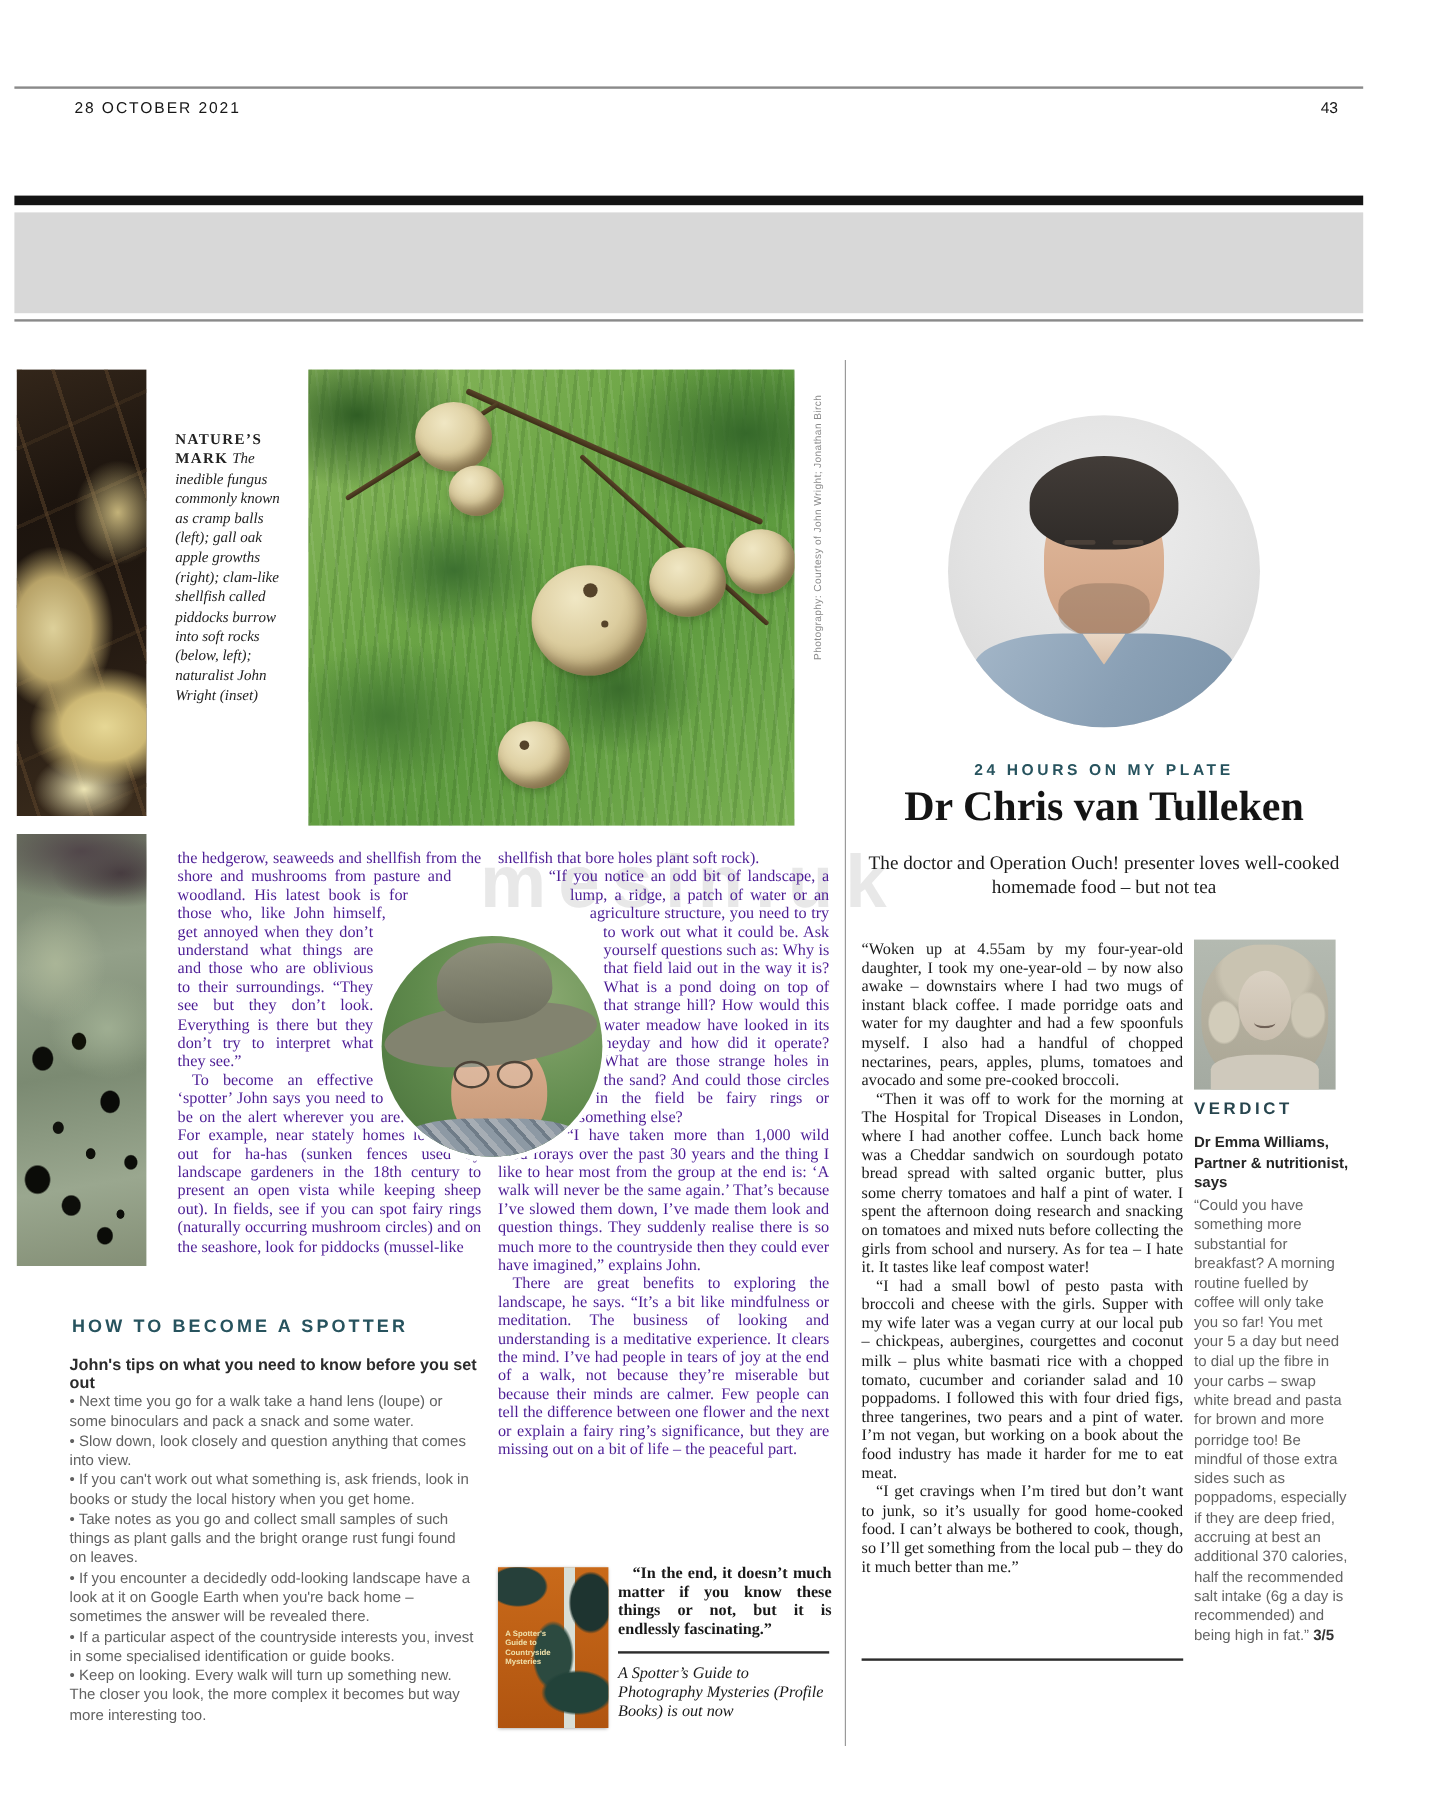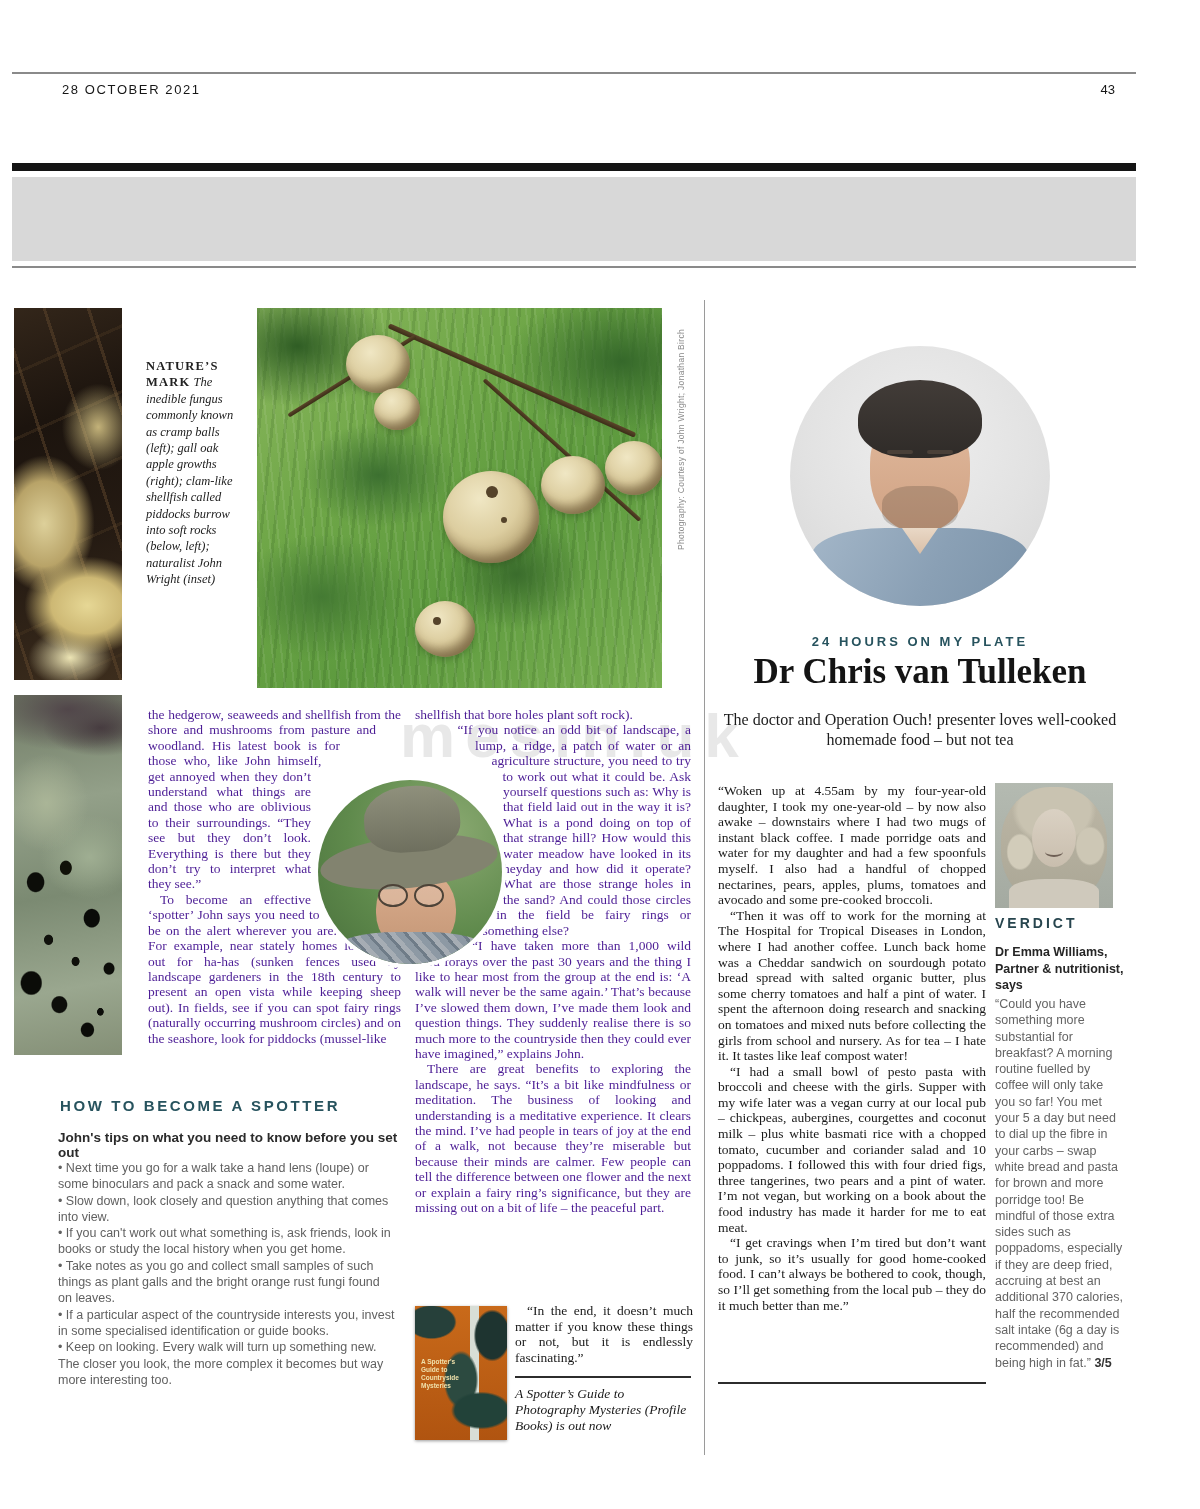--- a/index.html
+++ b/index.html
@@ -105,21 +105,21 @@
     background:
       radial-gradient(38px 26px at 18% 12%, #26403a 0 60%, rgba(0,0,0,0) 66%),
       radial-gradient(30px 42px at 84% 22%, #1e3430 0 55%, rgba(0,0,0,0) 62%),
       radial-gradient(48px 30px at 72% 78%, #224239 0 55%, rgba(0,0,0,0) 63%),
       radial-gradient(30px 50px at 50% 55%, #2c4a40 0 50%, rgba(0,0,0,0) 58%),
       linear-gradient(90deg, rgba(0,0,0,0) 60%, #d8ded6 60% 70%, rgba(0,0,0,0) 70%),
       linear-gradient(#c96a1a,#b05410);}
   .book .btitle{position:absolute;left:6px;top:52px;width:46px;font-family:"Liberation Sans",sans-serif;
     font-size:6.5px;line-height:8px;color:#f0e1ab;font-weight:bold;}
   .endquote{position:absolute;left:515px;top:1303px;width:178px;font-size:13.5px;line-height:15.6px;
-    text-align:justify;color:#191919;}
+    text-align:justify;color:#191919;font-weight:bold;}
   .endquote p{margin:0;text-indent:12px;}
   .hline{position:absolute;height:2px;background:#2c2c2c;}
   .bookcredit{position:absolute;left:515px;top:1386px;width:180px;font-style:italic;
     font-size:13.5px;line-height:16px;color:#191919;}
   
   .chris{position:absolute;left:790px;top:346px;width:260px;height:260px;border-radius:50%;overflow:hidden;
     background:radial-gradient(circle at 50% 36%, #eeeeee 0%, #e2e2e2 55%, #d5d5d5 100%);}
   .chris .hair{position:absolute;left:68px;top:34px;width:124px;height:78px;border-radius:50% 50% 42% 42%;
     background:linear-gradient(#423c38,#2f2b28);}
   .chris .face{position:absolute;left:80px;top:60px;width:100px;height:126px;border-radius:46%;
@@ -235,20 +235,21 @@
     <div class="shirt"></div>
   </div>
 
   <div class="tips-head">HOW TO BECOME A SPOTTER</div>
   <div class="tips-sub">John's tips on what you need to know before you set out</div>
   <ul class="tips">
     <li>Next time you go for a walk take a hand lens (loupe) or some binoculars and pack a snack and some water.</li>
     <li>Slow down, look closely and question anything that comes into view.</li>
     <li>If you can't work out what something is, ask friends, look in books or study the local history when you get home.</li>
     <li>Take notes as you go and collect small samples of such things as plant galls and the bright orange rust fungi found on leaves.</li>
+    <li>If you encounter a decidedly odd-looking landscape have a look at it on Google Earth when you're back home – sometimes the answer will be revealed there.</li>
     <li>If a particular aspect of the countryside interests you, invest in some specialised identification or guide books.</li>
     <li>Keep on looking. Every walk will turn up something new. The closer you look, the more complex it becomes but way more interesting too.</li>
   </ul>
 
   <div class="book">
     <div class="btitle">A Spotter's Guide to Countryside Mysteries</div>
   </div>
   <div class="endquote">
     <p>“In the end, it doesn’t much matter if you know these things or not, but it is endlessly fascinating.”</p>
   </div>

